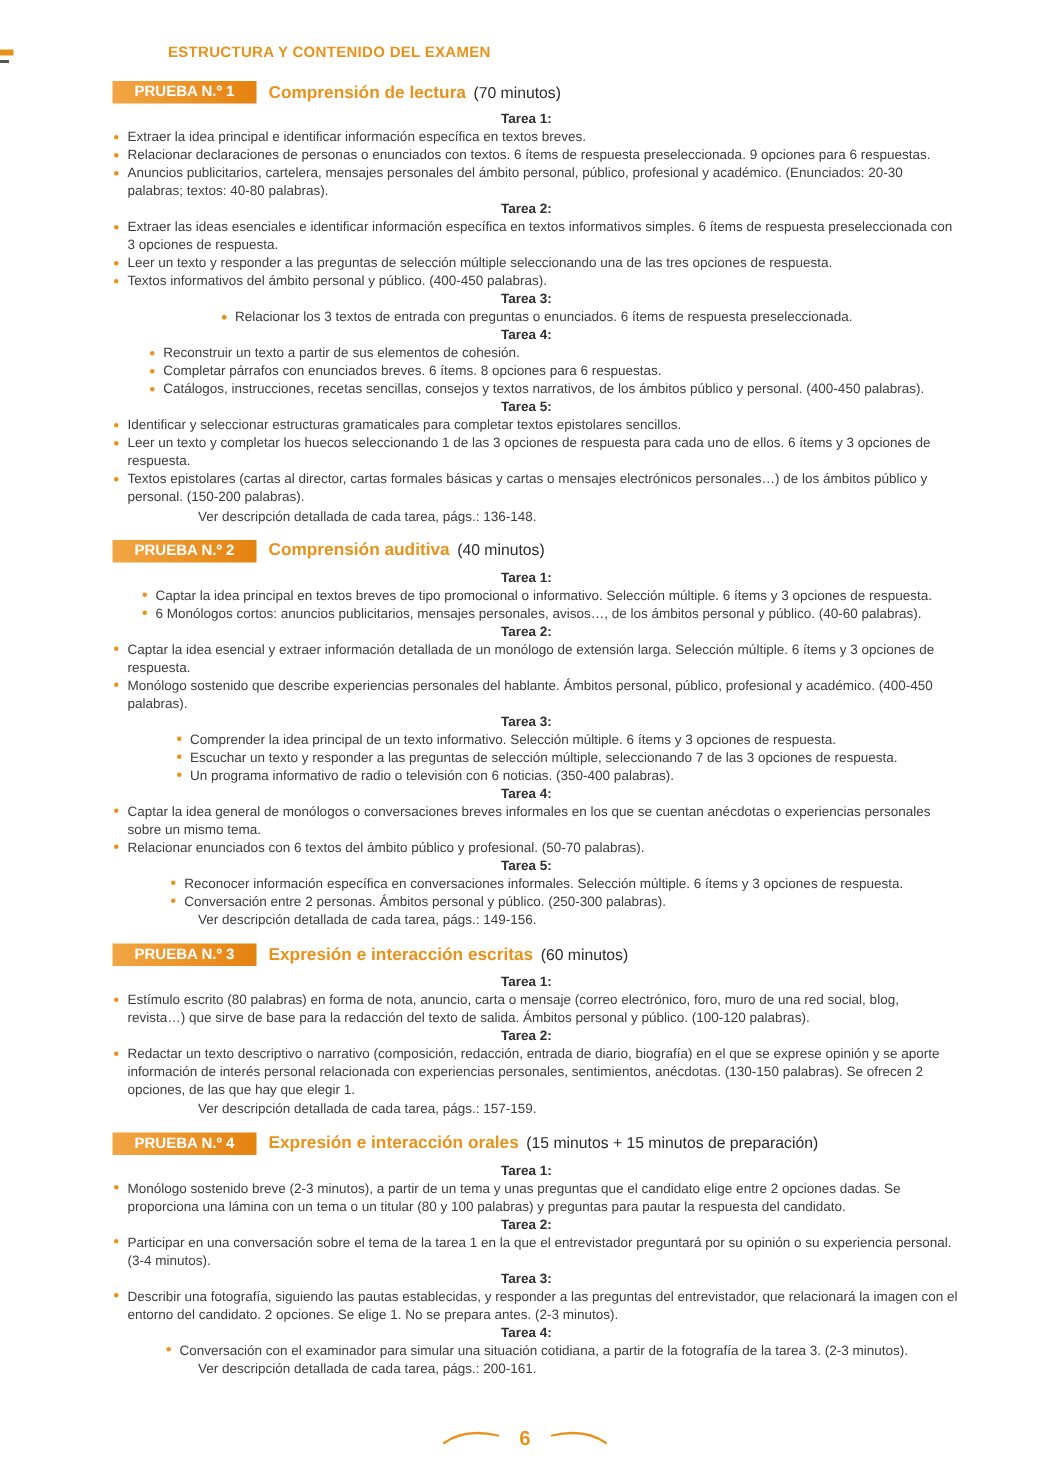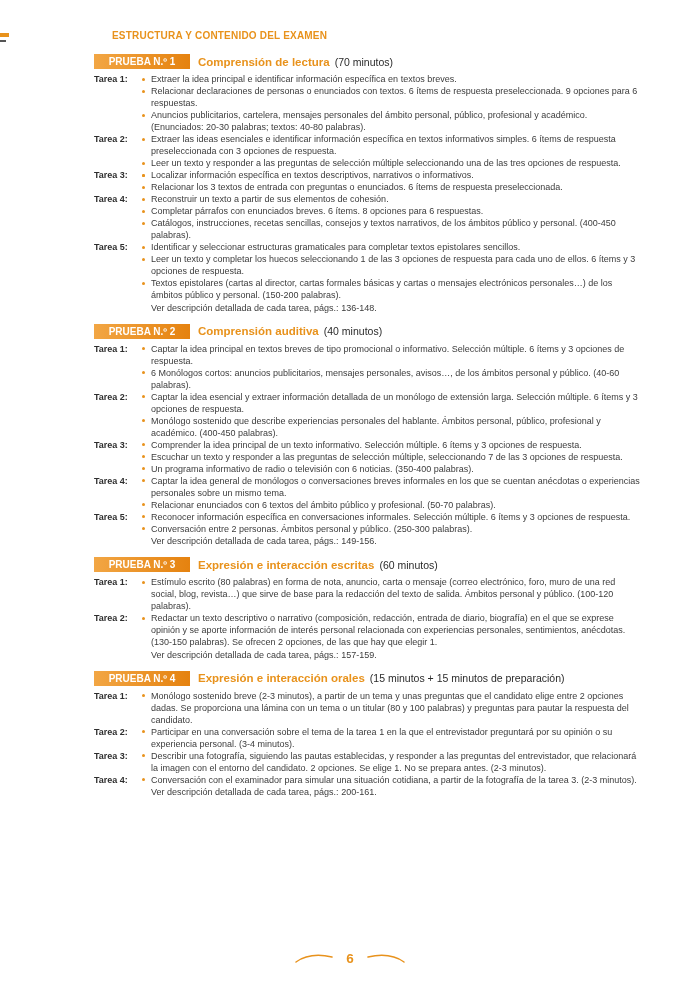--- a/index.html
+++ b/index.html
@@ -17,31 +17,31 @@
   }
   .crop-mark{position:absolute;left:0;}
   .crop-orange{top:33px;width:9px;height:4px;background:var(--accent);}
   .crop-dark{top:40px;width:6px;height:2px;background:#555;}
   .page{padding:30px 60px 0 75px;}
   .doc-header{
     color:var(--accent);font-weight:bold;font-size:10px;letter-spacing:0.2px;
     margin-bottom:13px;
     padding-left:37px;
   }
-  .section{margin-bottom:10px;margin-left:19px;}
+  .section{margin-bottom:10px;}
   .section-header{display:flex;align-items:center;margin-bottom:4px;}
   .badge{
     background:linear-gradient(90deg,var(--accent-light),var(--accent-dark));
     color:#fff;font-weight:bold;font-size:10px;line-height:13px;
     padding:1px 10px;min-width:96px;text-align:center;margin-right:8px;
     flex:none;
   }
   .section-title{color:var(--accent);font-weight:bold;font-size:11.5px;margin-right:5px;white-space:nowrap;}
   .section-duration{color:#2b2b2b;font-size:10.5px;white-space:nowrap;text-align:right;}
-  .tarea{display:flex;align-items:flex-start;}
+  .tarea{display:flex;align-items:center;flex-direction:column;}
   .tarea-label{flex:none;width:47px;font-weight:bold;font-size:9px;line-height:12px;color:#2e2e2e;}
   .bullets{flex:1;margin:0;padding:0;list-style:none;}
   .bullet-item{position:relative;padding-left:10px;font-size:9px;line-height:12px;}
   .dot{position:absolute;left:1px;top:4.5px;width:3.2px;height:3.2px;border-radius:50%;background:var(--accent);}
   .bullet-text{display:inline;}
   .note{margin-left:57px;font-size:9px;line-height:12px;margin-top:0.5px;}
   .footer{
     position:absolute;left:0;right:0;bottom:22px;
     display:flex;align-items:center;justify-content:center;gap:12px;
   }
@@ -69,27 +69,27 @@
             <li class="bullet-item"><span class="dot"></span><span class="bullet-text">Extraer la idea principal e identificar información específica en textos breves.</span></li>
             <li class="bullet-item"><span class="dot"></span><span class="bullet-text">Relacionar declaraciones de personas o enunciados con textos. 6 ítems de respuesta preseleccionada. 9 opciones para 6 respuestas.</span></li>
             <li class="bullet-item"><span class="dot"></span><span class="bullet-text">Anuncios publicitarios, cartelera, mensajes personales del ámbito personal, público, profesional y académico. (Enunciados: 20-30 palabras; textos: 40-80 palabras).</span></li>
           </ul>
         </div>
         <div class="tarea">
           <div class="tarea-label">Tarea 2:</div>
           <ul class="bullets">
             <li class="bullet-item"><span class="dot"></span><span class="bullet-text">Extraer las ideas esenciales e identificar información específica en textos informativos simples. 6 ítems de respuesta preseleccionada con 3 opciones de respuesta.</span></li>
             <li class="bullet-item"><span class="dot"></span><span class="bullet-text">Leer un texto y responder a las preguntas de selección múltiple seleccionando una de las tres opciones de respuesta.</span></li>
+            <li class="bullet-item"><span class="dot"></span><span class="bullet-text">Textos informativos del ámbito personal y público. (400-450 palabras).</span></li>
+          </ul>
+        </div>
+        <div class="tarea">
+          <div class="tarea-label">Tarea 3:</div>
+          <ul class="bullets">
             <li class="bullet-item"><span class="dot"></span></li>
-          </ul>
-        </div>
-        <div class="tarea">
-          <div class="tarea-label">Tarea 3:</div>
-          <ul class="bullets">
-            <li class="bullet-item"><span class="dot"></span><span class="bullet-text">Localizar información específica en textos descriptivos, narrativos o informativos.</span></li>
             <li class="bullet-item"><span class="dot"></span><span class="bullet-text">Relacionar los 3 textos de entrada con preguntas o enunciados. 6 ítems de respuesta preseleccionada.</span></li>
           </ul>
         </div>
         <div class="tarea">
           <div class="tarea-label">Tarea 4:</div>
           <ul class="bullets">
             <li class="bullet-item"><span class="dot"></span><span class="bullet-text">Reconstruir un texto a partir de sus elementos de cohesión.</span></li>
             <li class="bullet-item"><span class="dot"></span><span class="bullet-text">Completar párrafos con enunciados breves. 6 ítems. 8 opciones para 6 respuestas.</span></li>
             <li class="bullet-item"><span class="dot"></span><span class="bullet-text">Catálogos, instrucciones, recetas sencillas, consejos y textos narrativos, de los ámbitos público y personal. (400-450 palabras).</span></li>
           </ul>

